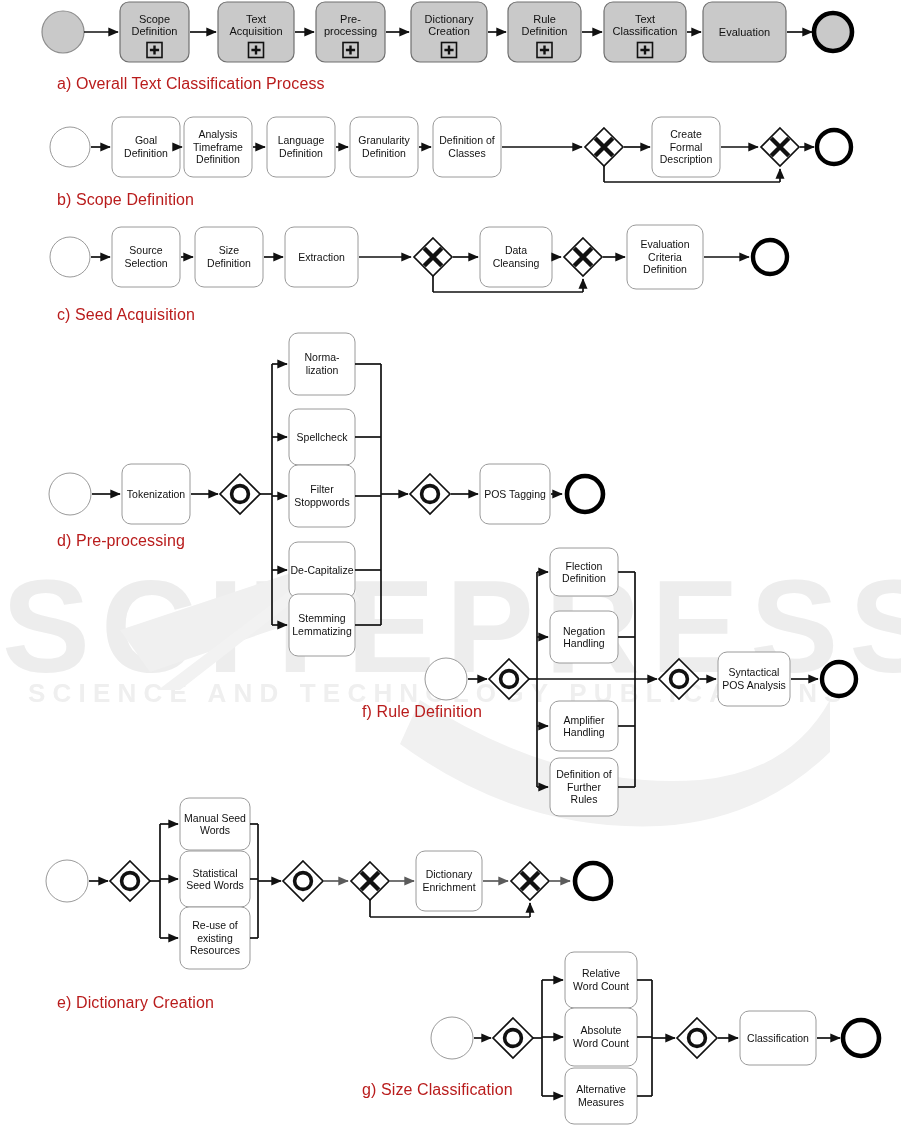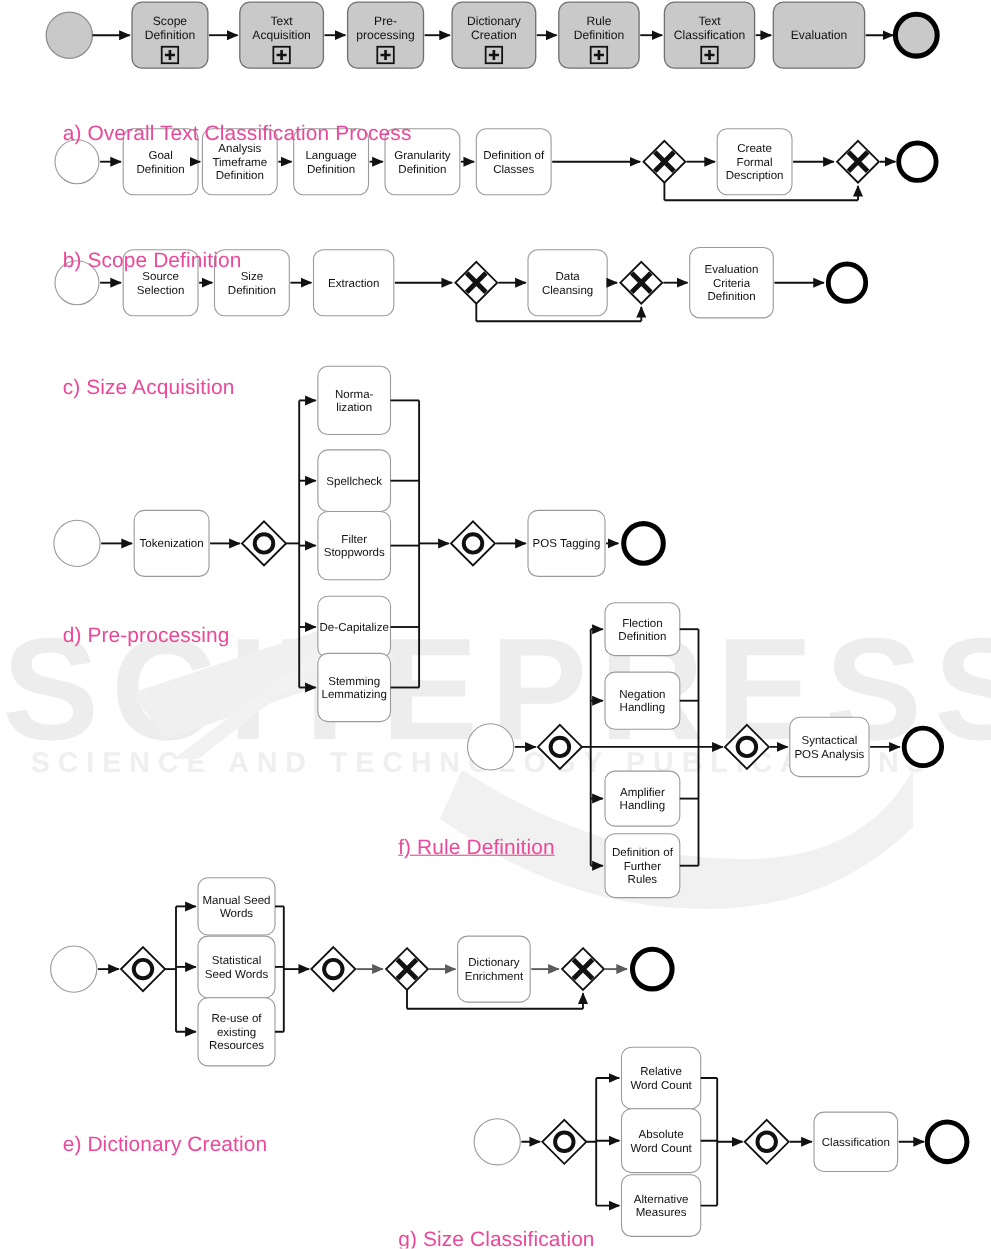--- a/index.html
+++ b/index.html
@@ -1,20 +1,20 @@
 <!DOCTYPE html>
 <html><head>
 <meta charset="utf-8">
 <style>
   html,body{margin:0;padding:0;background:#ffffff;}
   body{width:901px;height:1135px;position:relative;overflow:hidden;
        font-family:"Liberation Sans","DejaVu Sans",sans-serif;color:#111;}
   #root{position:absolute;left:0;top:0;width:901px;height:1135px;}
   svg#canvas{position:absolute;left:0;top:0;width:901px;height:1135px;}
-  .sec-label{position:absolute;font-size:19px;color:#ec4899;white-space:nowrap;letter-spacing:.1px;margin-top:36px;}
+  .sec-label{position:absolute;font-size:16px;color:#b91c1c;white-space:nowrap;letter-spacing:.1px;}
   .wm{position:absolute;pointer-events:none;}
 </style>
 </head>
 <body>
 
 <div id="root">
 
   <svg class="wm" width="901" height="1135" style="left:0;top:0;">
     <g opacity="1">
       <text x="2" y="672" font-family="Liberation Sans, sans-serif" font-size="132" font-weight="bold" letter-spacing="11" fill="#ededed">SCITEPRESS</text>
@@ -441,19 +441,19 @@
         <text x="601" y="1034.475" text-anchor="middle" font-family="Liberation Sans, sans-serif" font-size="10.5" fill="#111111">Absolute</text>
         <text x="601" y="1046.875" text-anchor="middle" font-family="Liberation Sans, sans-serif" font-size="10.5" fill="#111111">Word Count</text>
         <text x="601" y="1093.475" text-anchor="middle" font-family="Liberation Sans, sans-serif" font-size="10.5" fill="#111111">Alternative</text>
         <text x="601" y="1105.875" text-anchor="middle" font-family="Liberation Sans, sans-serif" font-size="10.5" fill="#111111">Measures</text>
         <text x="778" y="1041.675" text-anchor="middle" font-family="Liberation Sans, sans-serif" font-size="10.5" fill="#111111">Classification</text>
       </g>
   </svg>
 
   <div class="sec-label" style="left:57px;top:75px;">a) Overall Text Classification Process</div>
   <div class="sec-label" style="left:57px;top:191px;text-align:center;">b) Scope Definition</div>
-  <div class="sec-label" style="left:57px;top:306px;">c) Size Acquisition</div>
+  <div class="sec-label" style="left:57px;top:306px;">c) Seed Acquisition</div>
   <div class="sec-label" style="left:57px;top:532px;">d) Pre-processing</div>
-  <div class="sec-label" style="left:362px;top:724px;text-decoration:underline;">f) Rule Definition</div>
+  <div class="sec-label" style="left:362px;top:703px;">f) Rule Definition</div>
   <div class="sec-label" style="left:57px;top:994px;">e) Dictionary Creation</div>
   <div class="sec-label" style="left:362px;top:1081px;">g) Size Classification</div>
 
 </div>
 
 </body></html>

